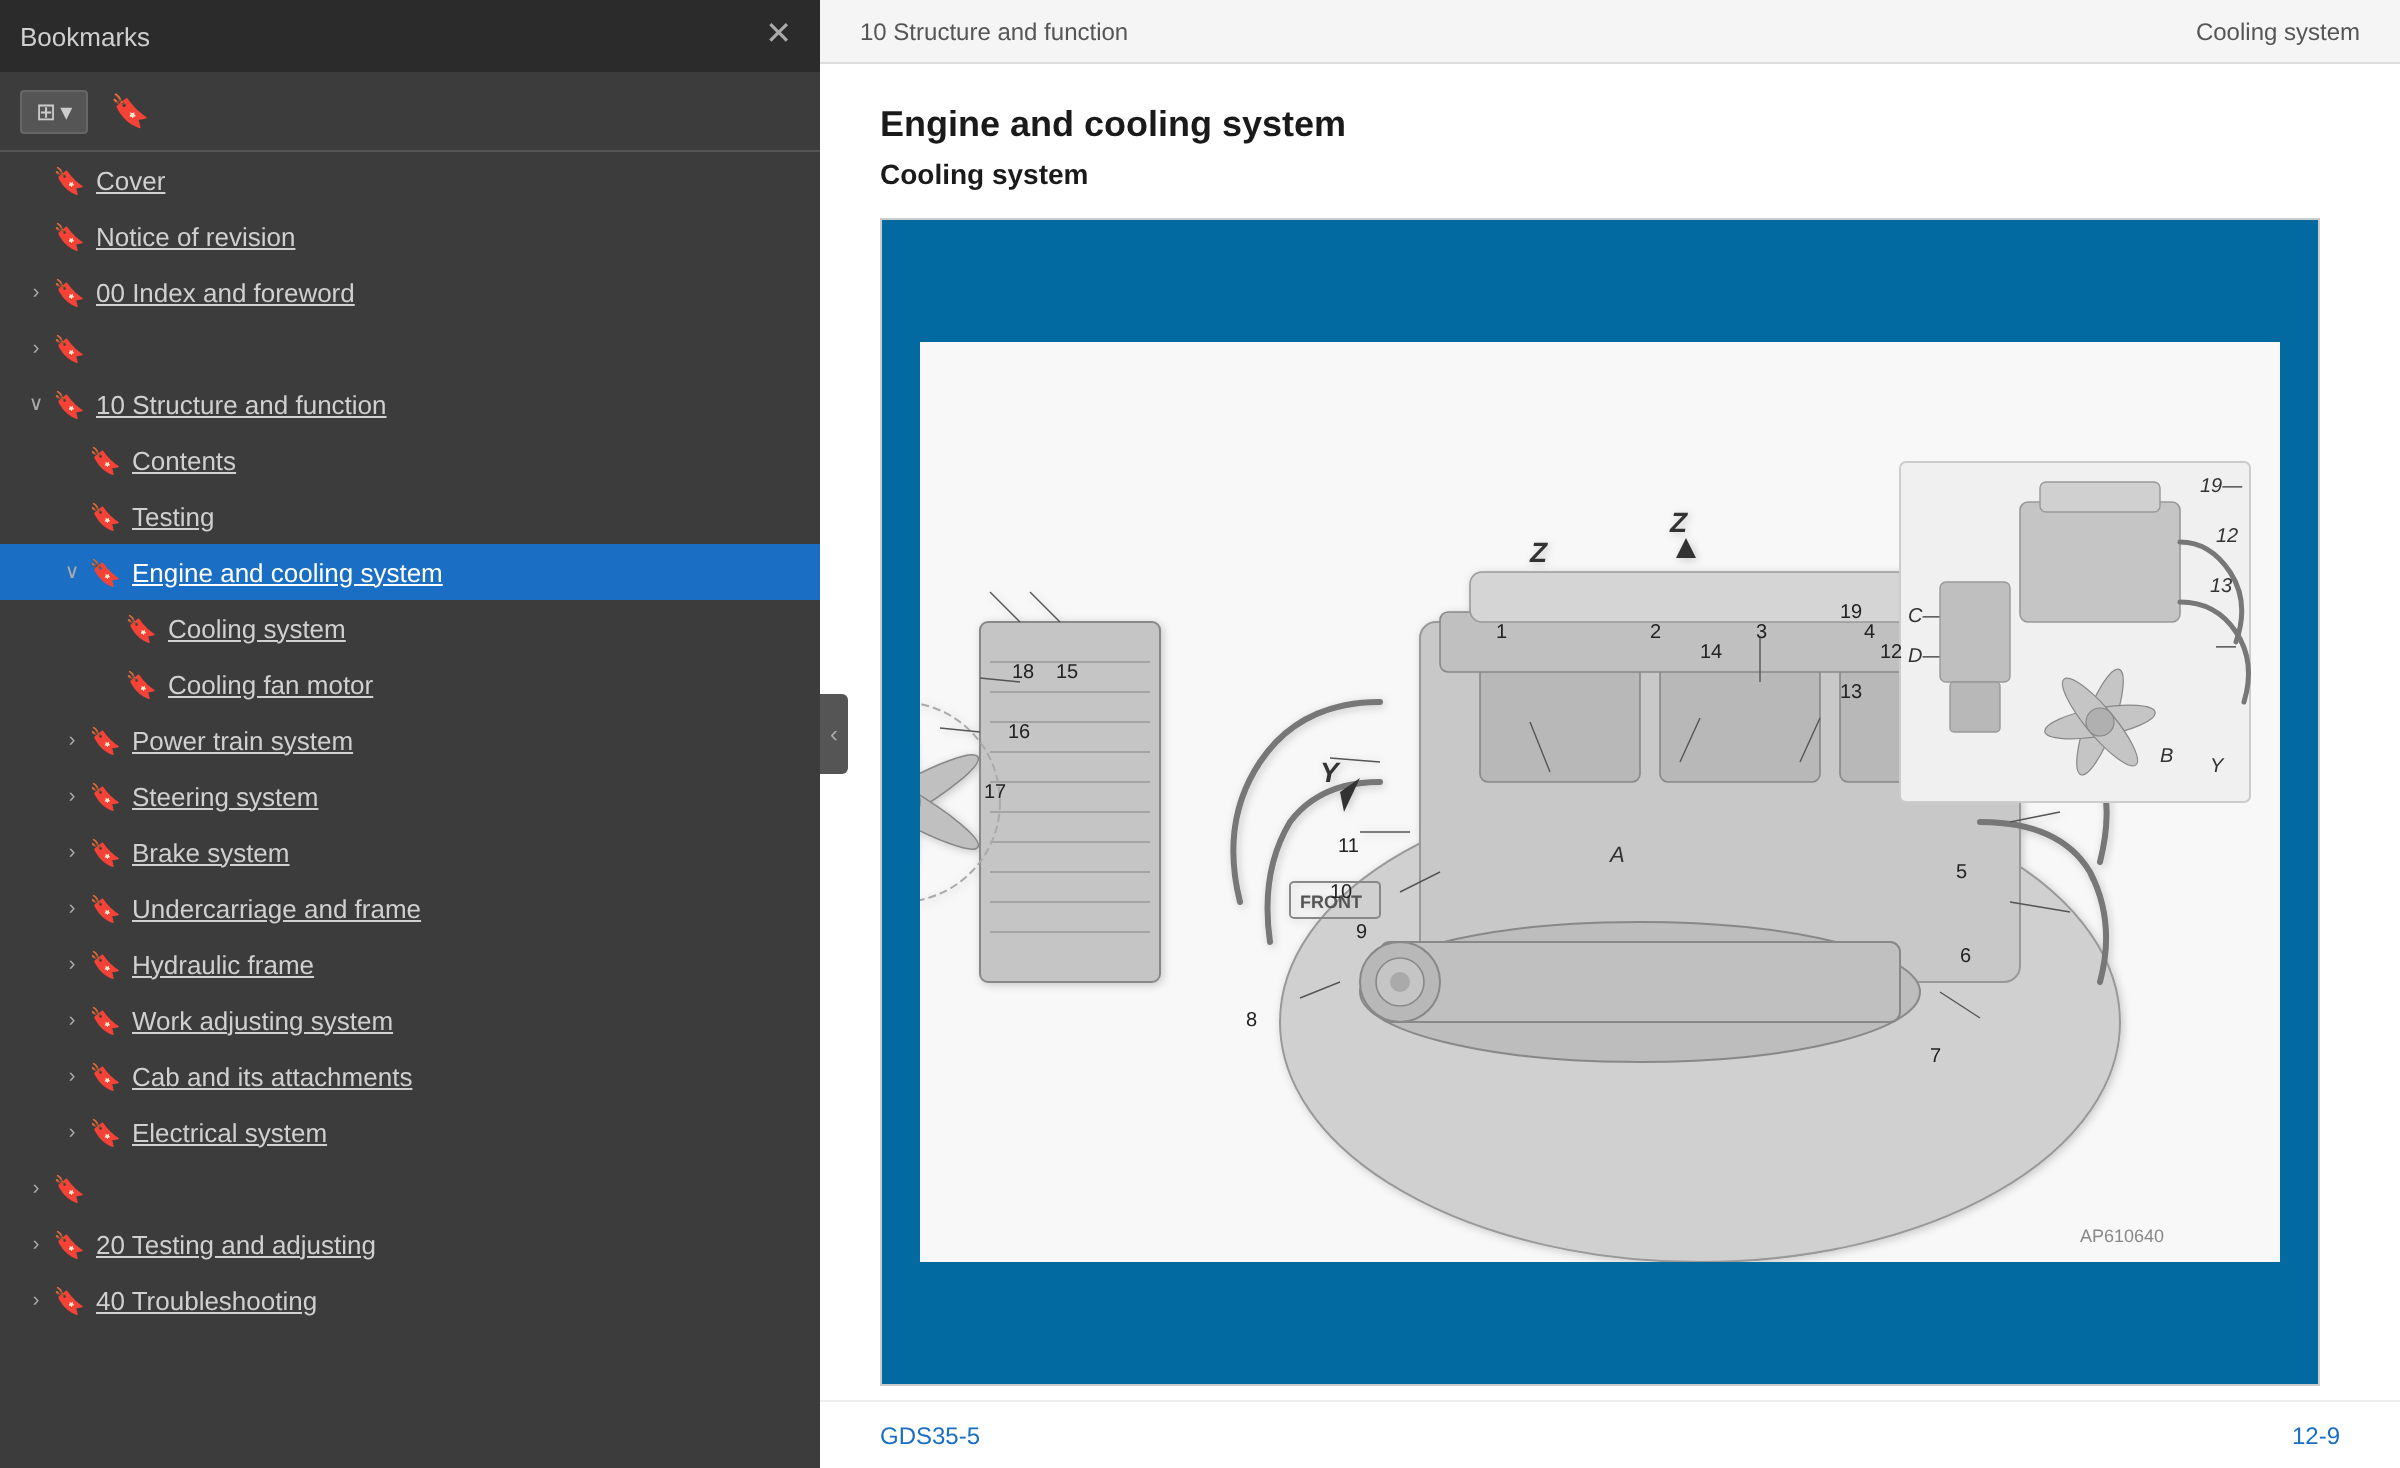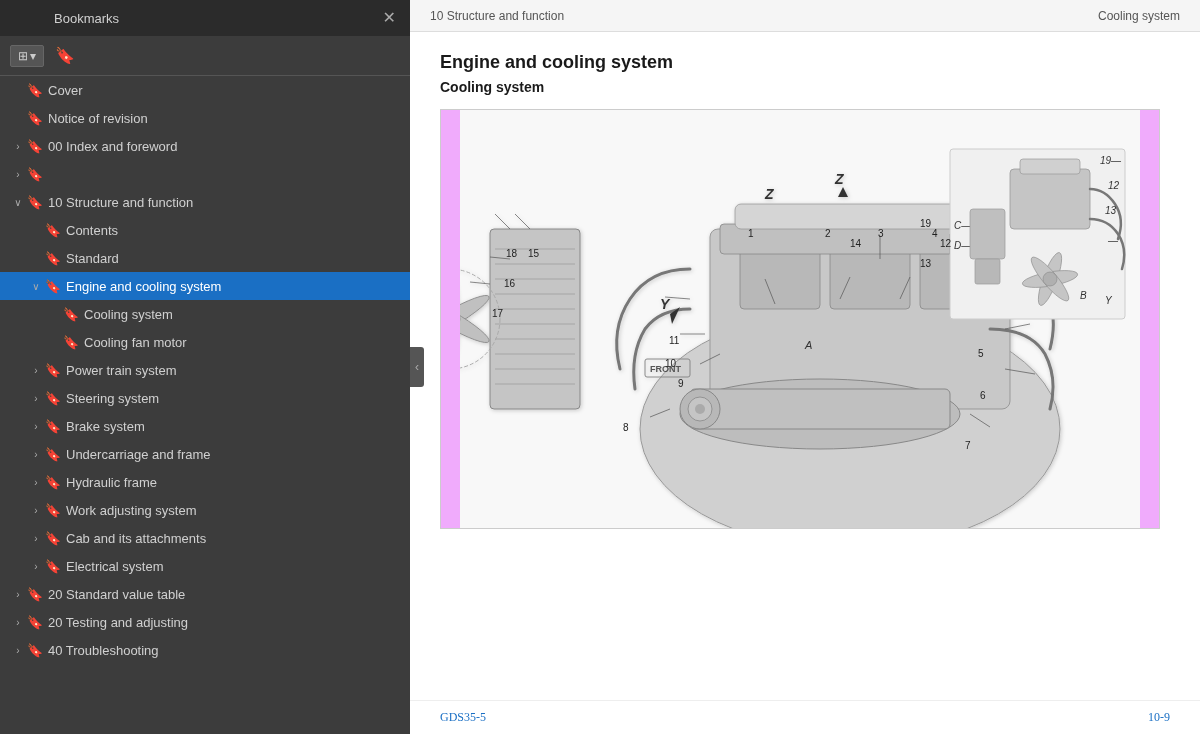--- a/index.html
+++ b/index.html
@@ -29,21 +29,20 @@
       display: flex;
       align-items: center;
       justify-content: space-between;
       height: 36px;
     }
 
     #sidebar-title {
       color: #d0d0d0;
       font-size: 13px;
       font-weight: normal;
-      margin-left: 44px;
     }
 
     #sidebar-close {
       color: #aaa;
       font-size: 16px;
       cursor: pointer;
       background: none;
       border: none;
       line-height: 1;
       padding: 2px 4px;
@@ -139,20 +138,21 @@
       align-items: center;
       justify-content: center;
       margin-right: 4px;
     }
 
     .bm-label {
       flex: 1;
       white-space: nowrap;
       overflow: hidden;
       text-overflow: ellipsis;
+      text-decoration: underline;
     }
 
     
     #sidebar-toggle {
       position: absolute;
       right: -14px;
       top: 50%;
       transform: translateY(-50%);
       width: 14px;
       height: 40px;
@@ -213,48 +213,47 @@
 
     #doc-subtitle {
       font-size: 14px;
       font-weight: bold;
       color: #1a1a1a;
       margin-bottom: 14px;
     }
 
     #diagram-container {
       border: 1px solid #ccc;
-      background: #f0abfc;
+      background: #0369a1;
       display: flex;
       align-items: center;
       justify-content: center;
       width: 100%;
       max-width: 720px;
-      height: 420px;
+      height: 584px;
       position: relative;
       overflow: hidden;
     }
 
     
     .diagram-svg {
       width: 680px;
       height: 460px;
     }
 
     #page-footer {
       display: flex;
       justify-content: space-between;
       align-items: center;
       padding: 8px 30px;
       background: #fff;
       border-top: 1px solid #eee;
       font-size: 12px;
       color: #1a6fc4;
       height: 34px;
-      font-family: Liberation Serif, serif;
     }
   </style>
 </head>
 <body>
 
 <div id="sidebar">
   <div id="sidebar-header">
     <span id="sidebar-title">Bookmarks</span>
     <button id="sidebar-close">✕</button>
   </div>
@@ -301,21 +300,21 @@
       <div class="bm-item" style="padding-left: 28px;">
         <span style="width:0px"></span>
         <span class="bm-chevron"></span>
         <span class="bm-icon">🔖</span>
         <span class="bm-label">Contents</span>
       </div>
       <div class="bm-item" style="padding-left: 28px;">
         <span style="width:0px"></span>
         <span class="bm-chevron"></span>
         <span class="bm-icon">🔖</span>
-        <span class="bm-label">Standard</span>
+        <span class="bm-label">Testing</span>
       </div>
       <div class="bm-item active" style="padding-left: 28px;">
         <span style="width:0px"></span>
         <span class="bm-chevron" style="transform:rotate(0deg)">∨</span>
         <span class="bm-icon">🔖</span>
         <span class="bm-label">Engine and cooling system</span>
       </div>
       <div class="bm-item" style="padding-left: 46px;">
         <span style="width:0px"></span>
         <span class="bm-chevron"></span>
@@ -373,21 +372,20 @@
       <div class="bm-item" style="padding-left: 28px;">
         <span style="width:0px"></span>
         <span class="bm-chevron" style="transform:">›</span>
         <span class="bm-icon">🔖</span>
         <span class="bm-label">Electrical system</span>
       </div>
       <div class="bm-item" style="padding-left: 10px;">
         <span style="width:0px"></span>
         <span class="bm-chevron" style="transform:">›</span>
         <span class="bm-icon">🔖</span>
-        <span class="bm-label">20 Standard value table</span>
       </div>
       <div class="bm-item" style="padding-left: 10px;">
         <span style="width:0px"></span>
         <span class="bm-chevron" style="transform:">›</span>
         <span class="bm-icon">🔖</span>
         <span class="bm-label">20 Testing and adjusting</span>
       </div>
       <div class="bm-item" style="padding-left: 10px;">
         <span style="width:0px"></span>
         <span class="bm-chevron" style="transform:">›</span>
@@ -567,15 +565,15 @@
           <text x="460" y="138">19</text>
         </g>
 
         <text x="580" y="450" font-size="9" fill="#888">AP610640</text>
 
       </svg>
     </div>
   </div>
   <div id="page-footer">
     <span id="footer-left">GDS35-5</span>
-    <span id="footer-right">10-9</span>
+    <span id="footer-right">12-9</span>
   </div>
 </div>
 
 </body></html>

